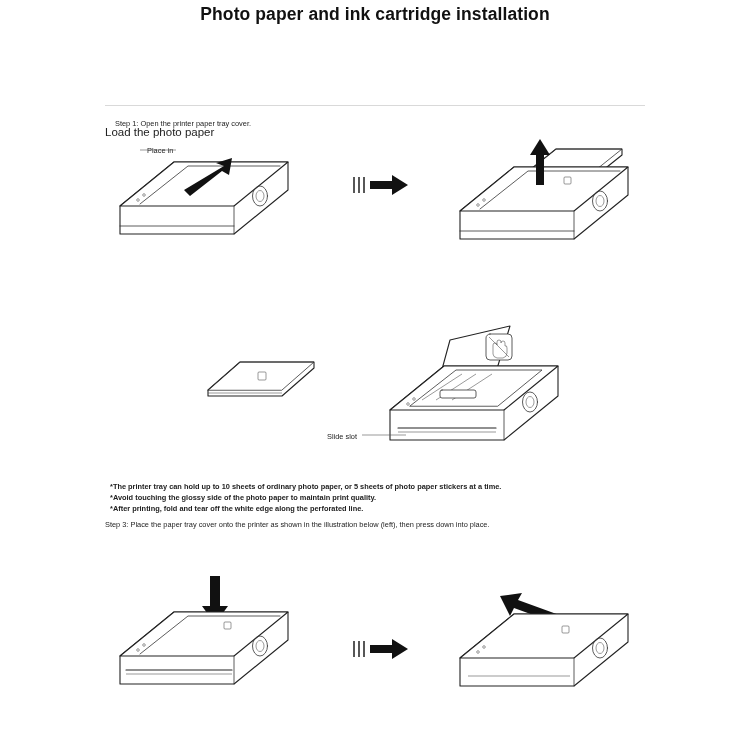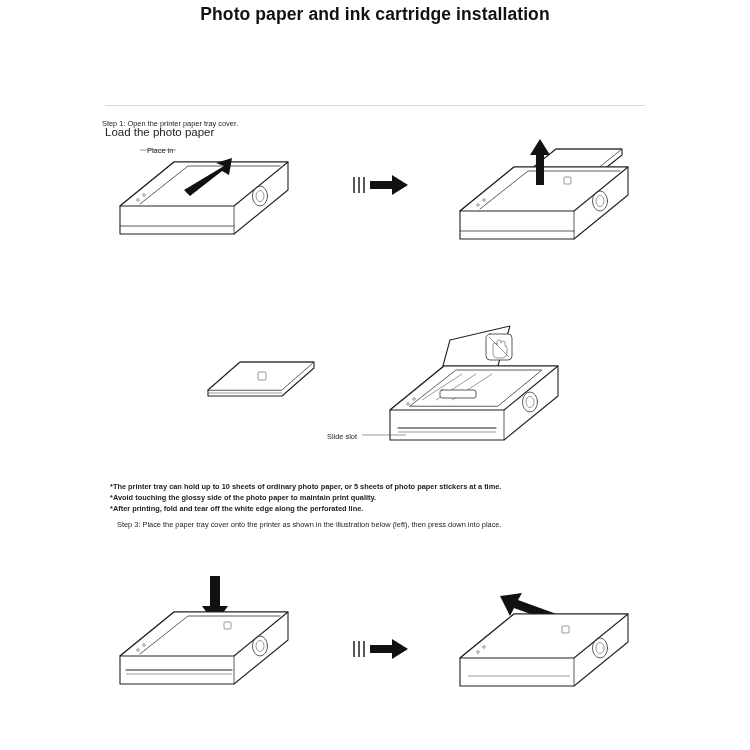--- a/index.html
+++ b/index.html
@@ -48,24 +48,24 @@
     height: 1px;
     background: #d9d9d9;
   }
   .step-text {
     position: absolute;
     font-size: 7.4px;
     line-height: 11.2px;
     color: #222;
     white-space: pre-line;
   }
-  #step1-text { left: 102px; top: 118px; }
+  #step1-text { left: 115px; top: 118px; }
   #step2-text { left: 105px; top: 273px; }
   #notes-text { left: 110px; top: 481px; font-weight: bold; }
-  #step3-text { left: 105px; top: 519px; margin-left: 12px; }
+  #step3-text { left: 105px; top: 519px; }
 
   .fig { position: absolute; }
 
   .caption {
     position: absolute;
     font-size: 7.4px;
     color: #222;
   }
   #slide-in-label { left: 147px; top: 146px; }
   #output-slot-label { left: 327px; top: 432px; }

